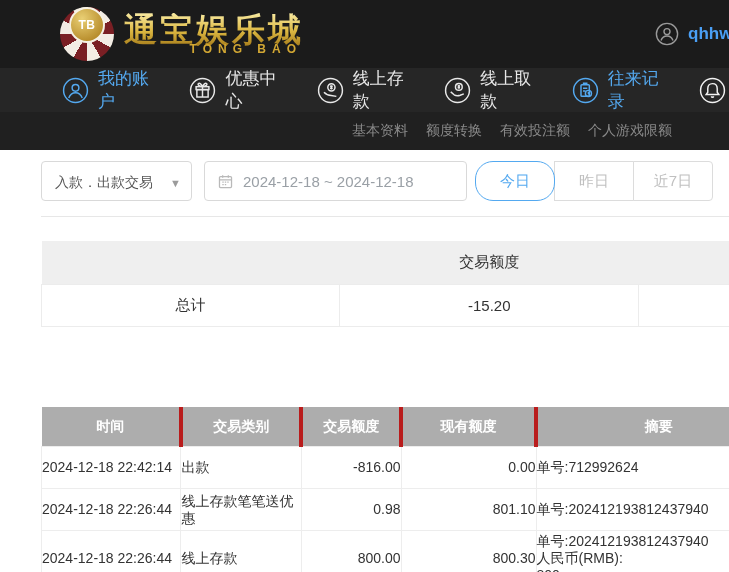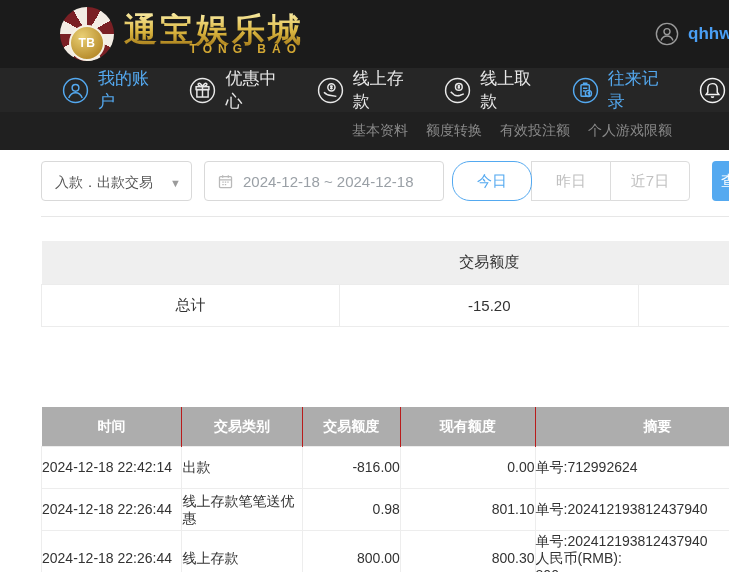--- a/index.html
+++ b/index.html
@@ -5,21 +5,21 @@
   html,body{margin:0;padding:0;background:#fff;}
   .page{width:729px;height:572px;overflow:hidden;position:relative;background:#fff;
         font-family:"Liberation Sans", sans-serif;}
 
   
   .top-header{height:68px;background:#1b1b1b;display:flex;align-items:center;
               padding-left:60px;position:relative;}
   .logo{display:flex;align-items:center;gap:10px;}
   .chip{width:54px;height:54px;border-radius:50%;
         background:repeating-conic-gradient(#7a1f24 0 30deg,#f3ece4 30deg 60deg);
-        display:flex;align-items:flex-end;justify-content:center;flex:0 0 auto;}
+        display:flex;align-items:flex-start;justify-content:center;flex:0 0 auto;}
   .chip-inner{width:32px;height:32px;border-radius:50%;
         background:radial-gradient(circle at 35% 30%,#e9cf74,#b88d2c 75%);
         border:2px solid #f6f1e4;color:#fff;font-weight:bold;font-size:12px;
         display:flex;align-items:center;justify-content:center;letter-spacing:.5px;}
   .logo-texts{display:flex;flex-direction:column;}
   .logo-title{font-size:33px;font-weight:bold;letter-spacing:3px;line-height:1;
         background:linear-gradient(180deg,#f8eaa2 0%,#dcb741 55%,#a87e1c 100%);
         -webkit-background-clip:text;background-clip:text;color:transparent;}
   .logo-sub{font-size:12px;font-weight:bold;letter-spacing:6px;color:#d2a733;
         text-align:right;margin-top:-3px;padding-right:2px;line-height:1;}
@@ -42,21 +42,21 @@
        justify-content:flex-end;gap:18px;padding-right:57px;font-size:14px;color:#8a8a8a;}
   .subnav-item{cursor:pointer;}
 
   
   .content{padding-left:41px;}
   .filter-row{margin-top:11px;display:flex;align-items:center;height:40px;}
   .select-box{width:151px;height:40px;border:1px solid #d9d9d9;border-radius:4px;
        display:flex;align-items:center;justify-content:space-between;box-sizing:border-box;
        padding:3px 10px 0 13px;color:#555;font-size:14px;background:#fff;cursor:pointer;flex:0 0 auto;}
   .caret{color:#9b9b9b;font-size:11px;}
-  .date-box{margin-left:12px;width:240px;height:40px;border:1px solid #d9d9d9;border-radius:4px;
+  .date-box{margin-left:12px;width:263px;height:40px;border:1px solid #d9d9d9;border-radius:4px;
        display:flex;align-items:center;gap:9px;box-sizing:border-box;padding:0 12px;
        color:#9aa0a6;font-size:15px;background:#fff;cursor:pointer;flex:0 0 auto;}
   .cal-icon{width:17px;height:17px;color:#b9b9b9;flex:0 0 auto;}
   .btn-group{margin-left:8px;display:flex;flex:0 0 auto;}
   .qbtn{width:80px;height:40px;border:1px solid #dcdcdc;background:#fff;color:#c0c0c0;
        font-size:15px;box-sizing:border-box;display:flex;align-items:center;justify-content:center;
        cursor:pointer;font-family:inherit;}
   .qbtn + .qbtn{margin-left:-1px;}
   .qbtn:first-child{border-radius:4px 0 0 4px;}
   .qbtn:last-child{border-radius:0 4px 4px 0;}
@@ -69,21 +69,21 @@
 
   
   .summary-table{margin-top:24px;width:739px;border-collapse:collapse;font-size:15px;color:#333;}
   .summary-table th{background:#efefef;font-weight:normal;height:41px;text-align:center;}
   .summary-table td{border:1px solid #ececec;height:39px;text-align:center;background:#fff;}
   .sum-c1{width:299px;} .sum-c2{width:300px;} .sum-c3{width:140px;}
 
   
   .main-table{margin-top:80px;width:739px;border-collapse:collapse;font-size:14px;color:#333;}
   .main-table th{background:#adadad;color:#fff;font-weight:bold;height:37px;text-align:center;
-       border-left:1px solid #b91c1c;}
+       border-left:4px solid #b91c1c;}
   .main-table th:first-child{border-left:none;}
   .main-table td{border:1px solid #ededed;height:37px;padding:2px 0;line-height:17px;background:#fff;}
   .c-time{width:141px;} .c-type{width:121px;} .c-amt{width:97px;} .c-bal{width:135px;} .c-sum{width:245px;}
   .td-time{padding-left:8px;}
   .td-type{padding-left:8px;padding-right:8px;}
   .td-num{text-align:right;padding-right:12px;}
   .td-sum{padding-left:12px;}
   .sum-line{display:block;}
 </style>
 </head>

